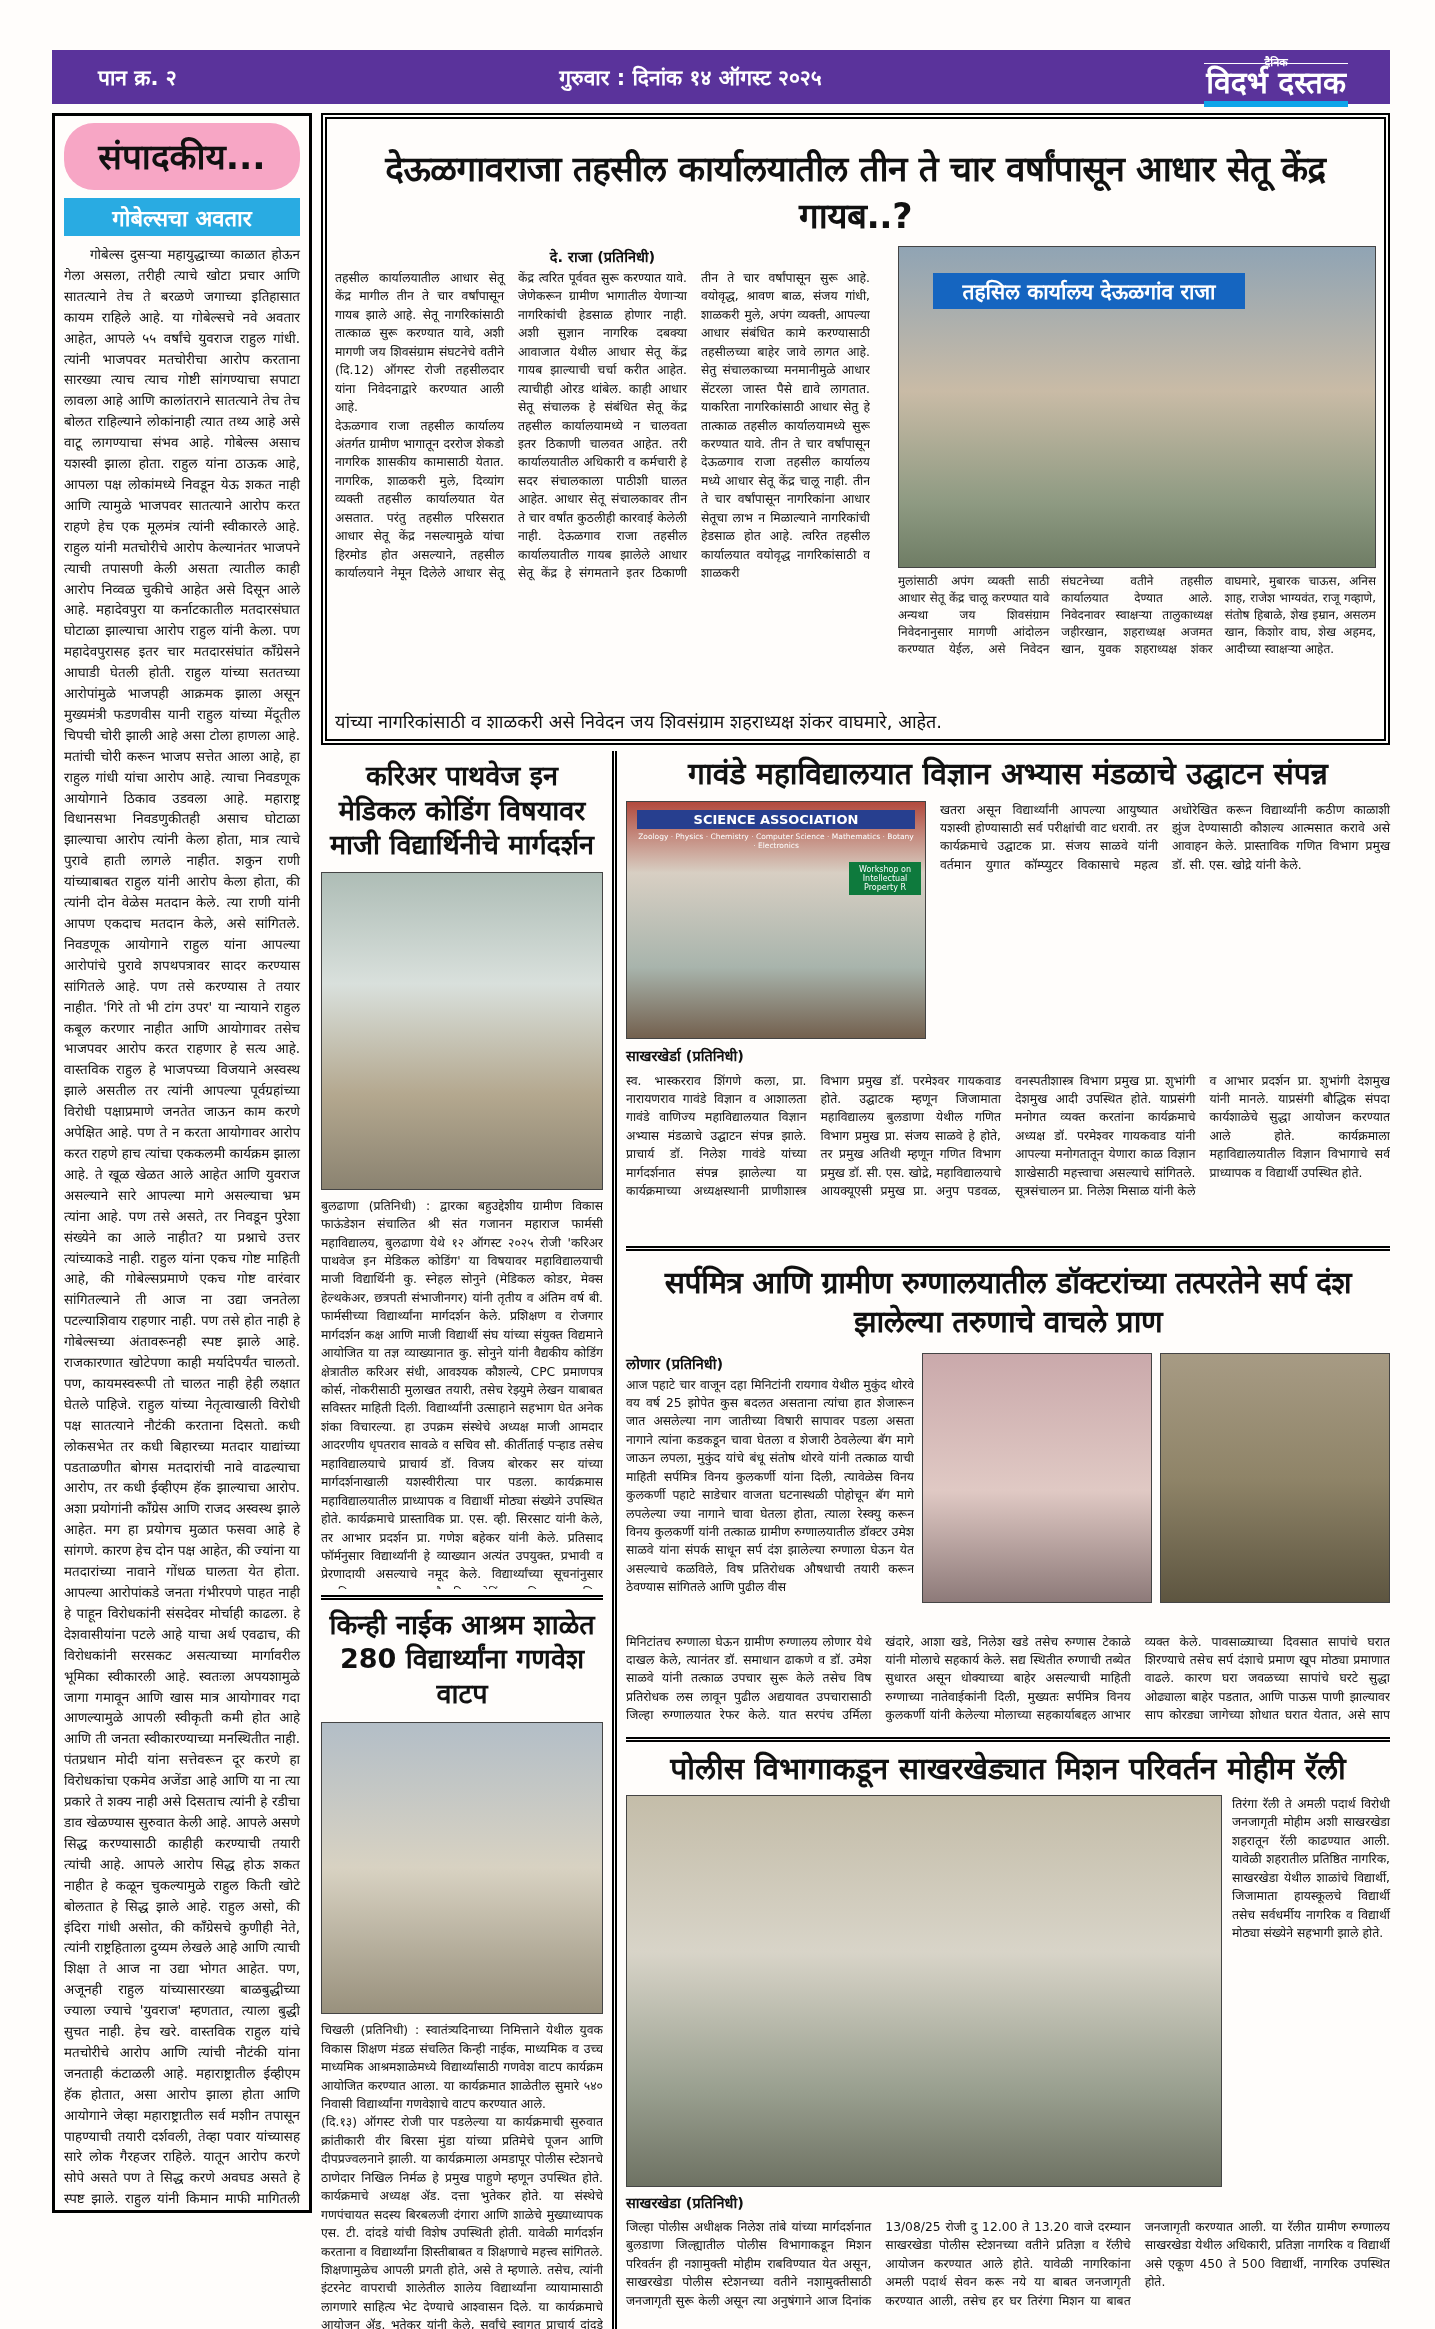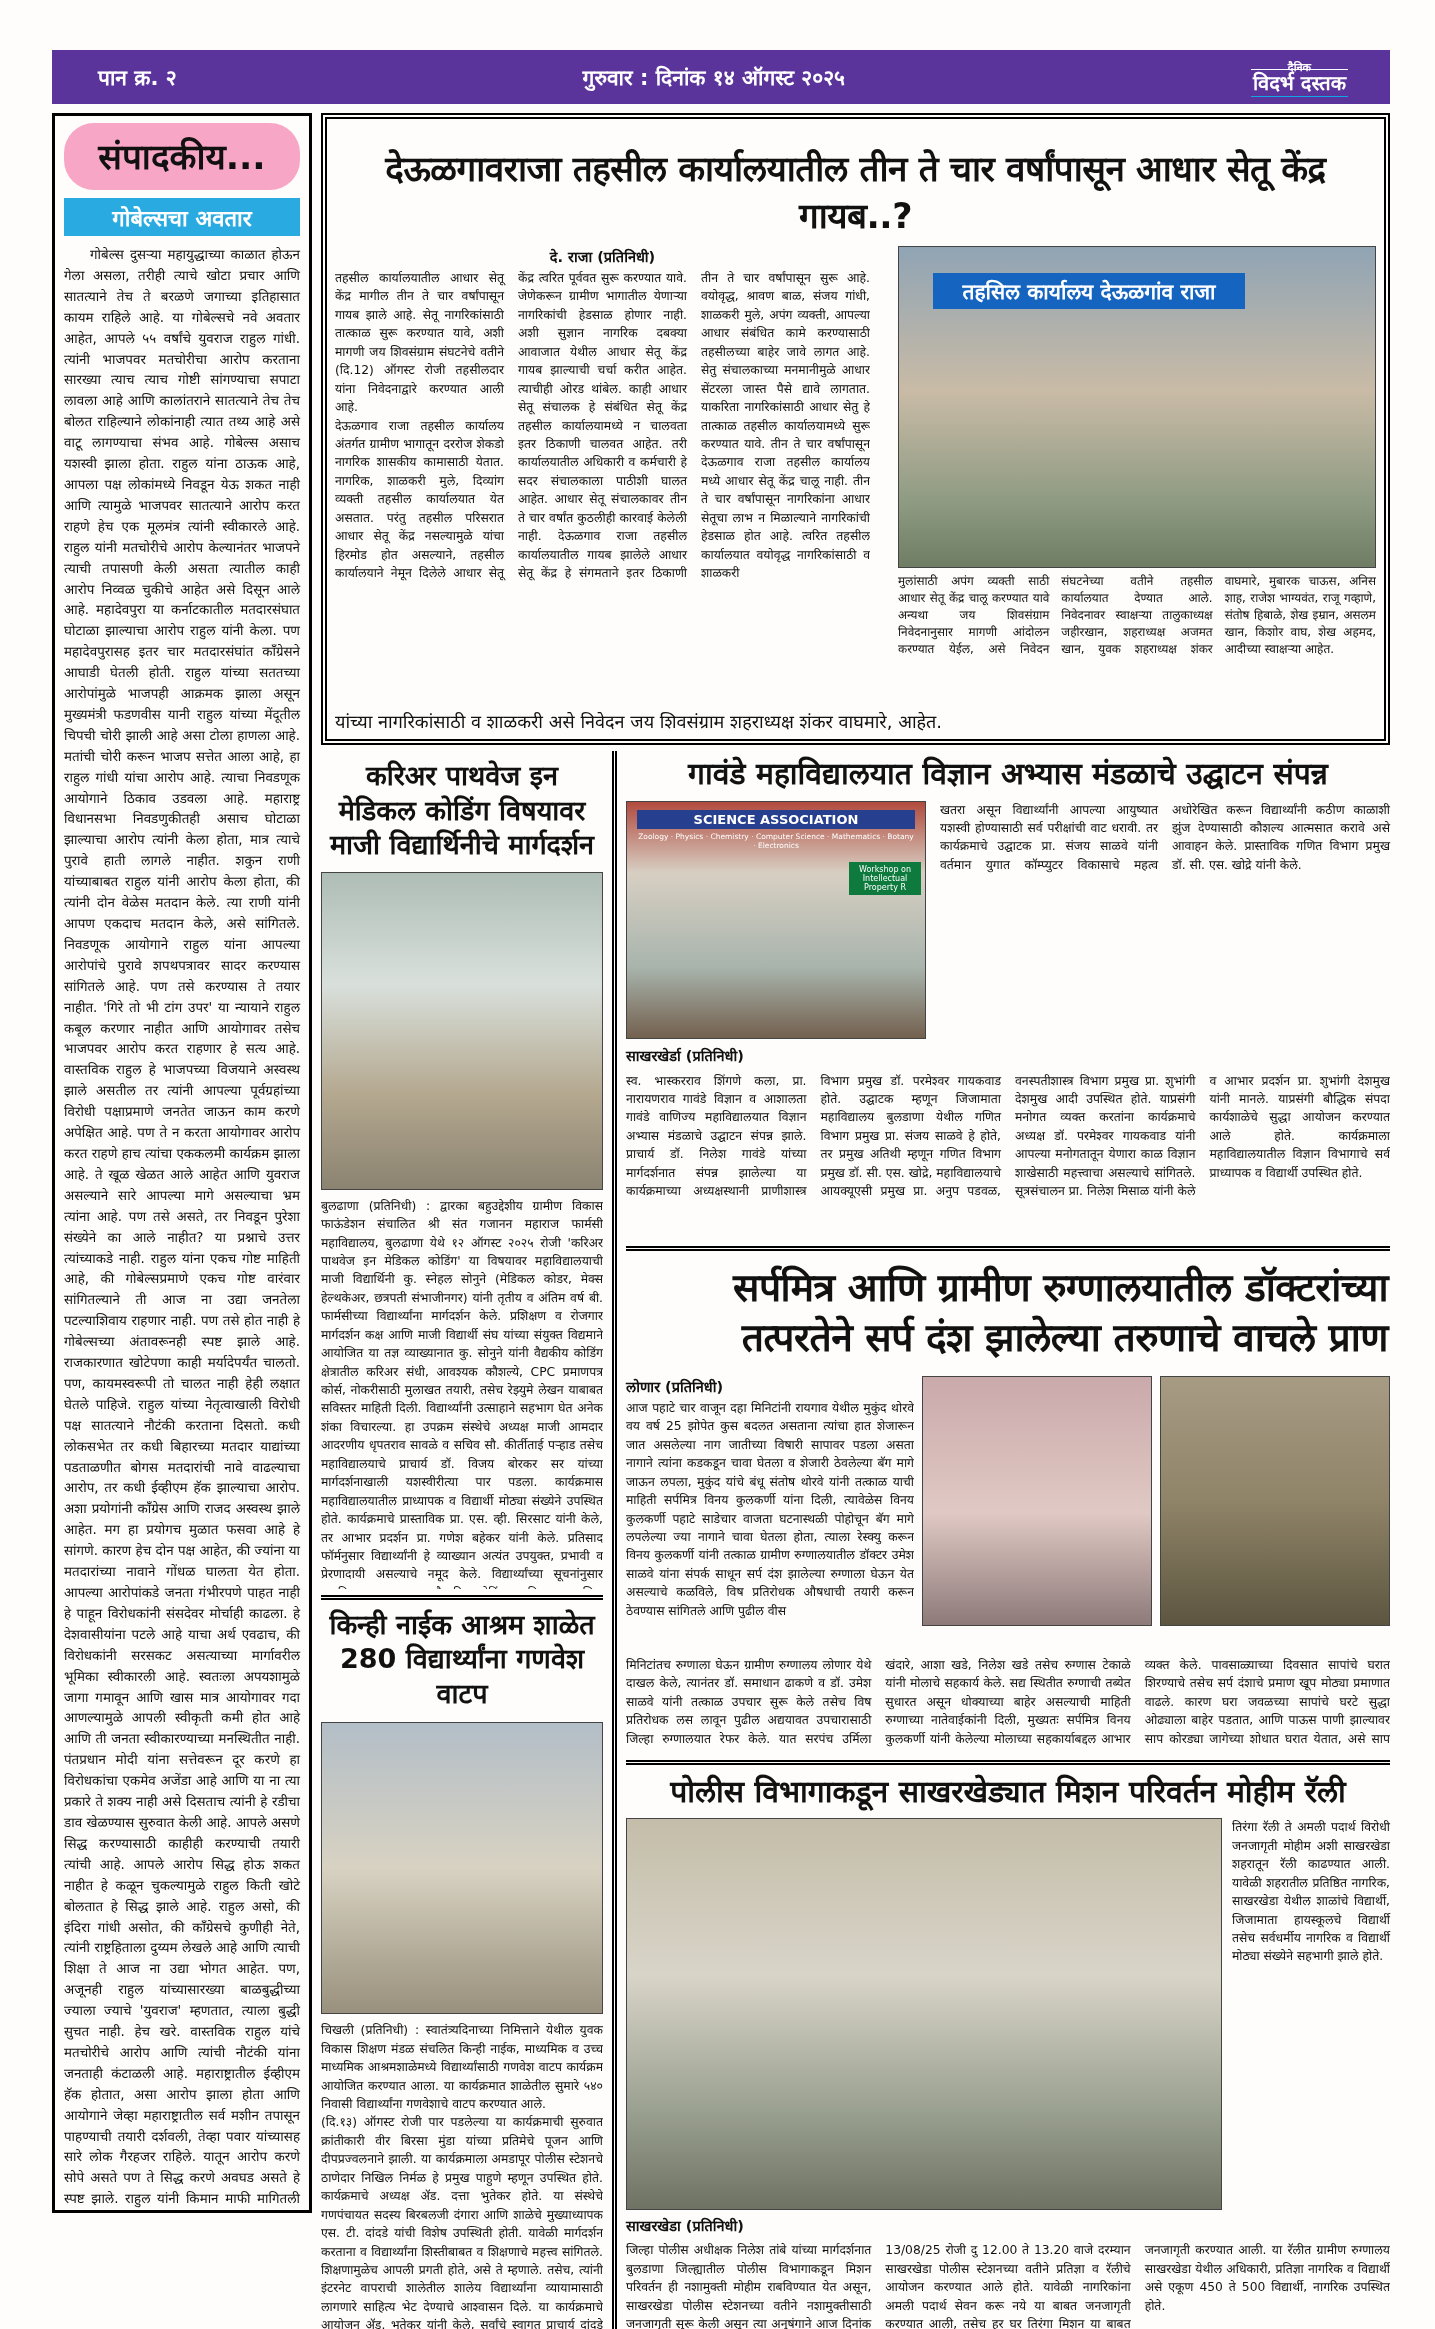--- a/index.html
+++ b/index.html
@@ -6,21 +6,21 @@
   html,body { background:#e8e8e8; }
   body { font-family:"DejaVu Sans", sans-serif; }
   .page { width:1435px; height:2329px; background:#fffdfb; margin:0 auto; position:relative;
           padding:50px 45px 0 52px; overflow:hidden; color:#111; }
   
   .topbar { height:54px; background:#5a339b; color:#fff; display:flex; align-items:center;
             justify-content:space-between; padding:0 42px 0 46px; }
   .topbar .pageno, .topbar .dateline { font-size:21px; font-weight:bold;text-align:center; }
   .masthead { text-align:center; line-height:1; }
   .masthead .small { font-size:11px; font-weight:bold; display:block; }
-  .masthead .big { font-size:20px; font-weight:bold; border-top:1px solid #fff; border-bottom:1px solid #0ea5e9; padding:1px 2px; }
+  .masthead .big { font-size:30px; font-weight:bold; border-top:1px solid #fff; border-bottom:6px solid #0ea5e9; padding:1px 2px; }
   
   .content { display:flex; gap:9px; margin-top:9px; }
   
   .editorial { width:260px; flex:none; border:3px solid #000; padding:7px 9px 24px; height:2100px; overflow:hidden; }
   .ed-title { background:#f7a6c5; border-radius:30px; text-align:center; font-size:35px; font-weight:bold; padding:9px 0 11px; }
   .ed-sub { background:#29abe2; color:#fff; text-align:center; font-size:22px; font-weight:bold; padding:4px 0; margin:8px 0 9px; }
   .ed-body { font-size:13.4px; line-height:1.56; text-align:justify; text-indent:26px; white-space:pre-line; }
   
   .main { flex:1; display:flex; flex-direction:column; }
   .lead-box { border:6px double #000; padding:20px 8px 6px; }
@@ -34,21 +34,21 @@
   .photo-sign { position:absolute; top:26px; left:34px; right:130px; background:#1565c0; color:#fff;
                 font-size:21px; font-weight:bold; text-align:center; padding:4px 0; }
   .lead-names { columns:3; column-gap:12px; font-size:11.9px; line-height:1.42; text-align:justify; margin-top:5px; height:88px; overflow:hidden; }
   .lead-closing { font-size:18px; margin-top:20px; text-align:justify; }
   
   .row2 { display:flex; gap:9px; margin-top:6px; flex:1; }
   .left-col { width:296px; flex:none; border-right:5px double #000; padding-right:9px; }
   .right-col { flex:1; display:flex; flex-direction:column; }
   .hd-md { font-size:27px; font-weight:800; text-align:center; line-height:1.28; padding:8px 2px 9px; }
   .hd-lg { font-size:30px; font-weight:800; text-align:center; line-height:1.25; padding:4px 2px 8px; }
-  .hd-xl { font-size:39px; font-weight:800; text-align:right; line-height:1.3; padding:8px 2px 10px; letter-spacing:-.5px; }
+  .hd-xl { font-size:30px; font-weight:800; text-align:center; line-height:1.3; padding:8px 2px 10px; letter-spacing:-.5px; }
   .body-txt { font-size:12.3px; line-height:1.5; text-align:justify; white-space:pre-line; }
   .career-photo { height:318px; background:linear-gradient(180deg,#aebdb6 0%,#d9e0dc 35%,#b4a88f 70%,#8b8371 100%); margin-bottom:7px; }
   .uniform-photo { height:292px; background:linear-gradient(180deg,#b3bec7 0%,#d8d2c2 50%,#99917d 100%); margin:2px 0 7px; }
   .sect { border-bottom:5px double #000; padding-bottom:8px; margin-bottom:4px; }
   .gaw-row { display:flex; gap:14px; }
   .gaw-photo { width:300px; height:238px; flex:none; background:linear-gradient(180deg,#b24a3e 0%,#d8cfc3 30%,#a8b4ac 70%,#73604e 100%); }
   .banner-title { position:absolute; top:8px; left:10px; right:10px; background:#273f8f; color:#fff; font-size:13px;
                   font-weight:bold; text-align:center; padding:2px 0; }
   .banner-sub { position:absolute; top:30px; left:10px; right:10px; color:#fff; font-size:7.5px; text-align:center; }
   .banner-side { position:absolute; top:60px; right:4px; width:72px; background:#0e7a3d; color:#fff; font-size:8px; text-align:center; padding:3px 2px; }

